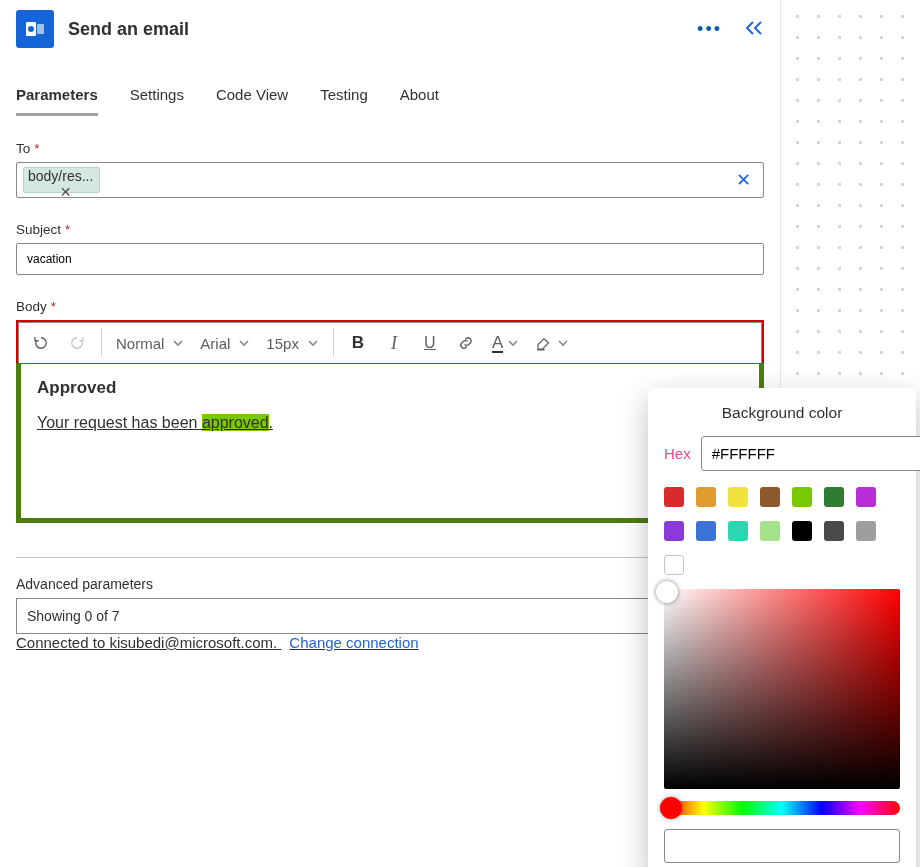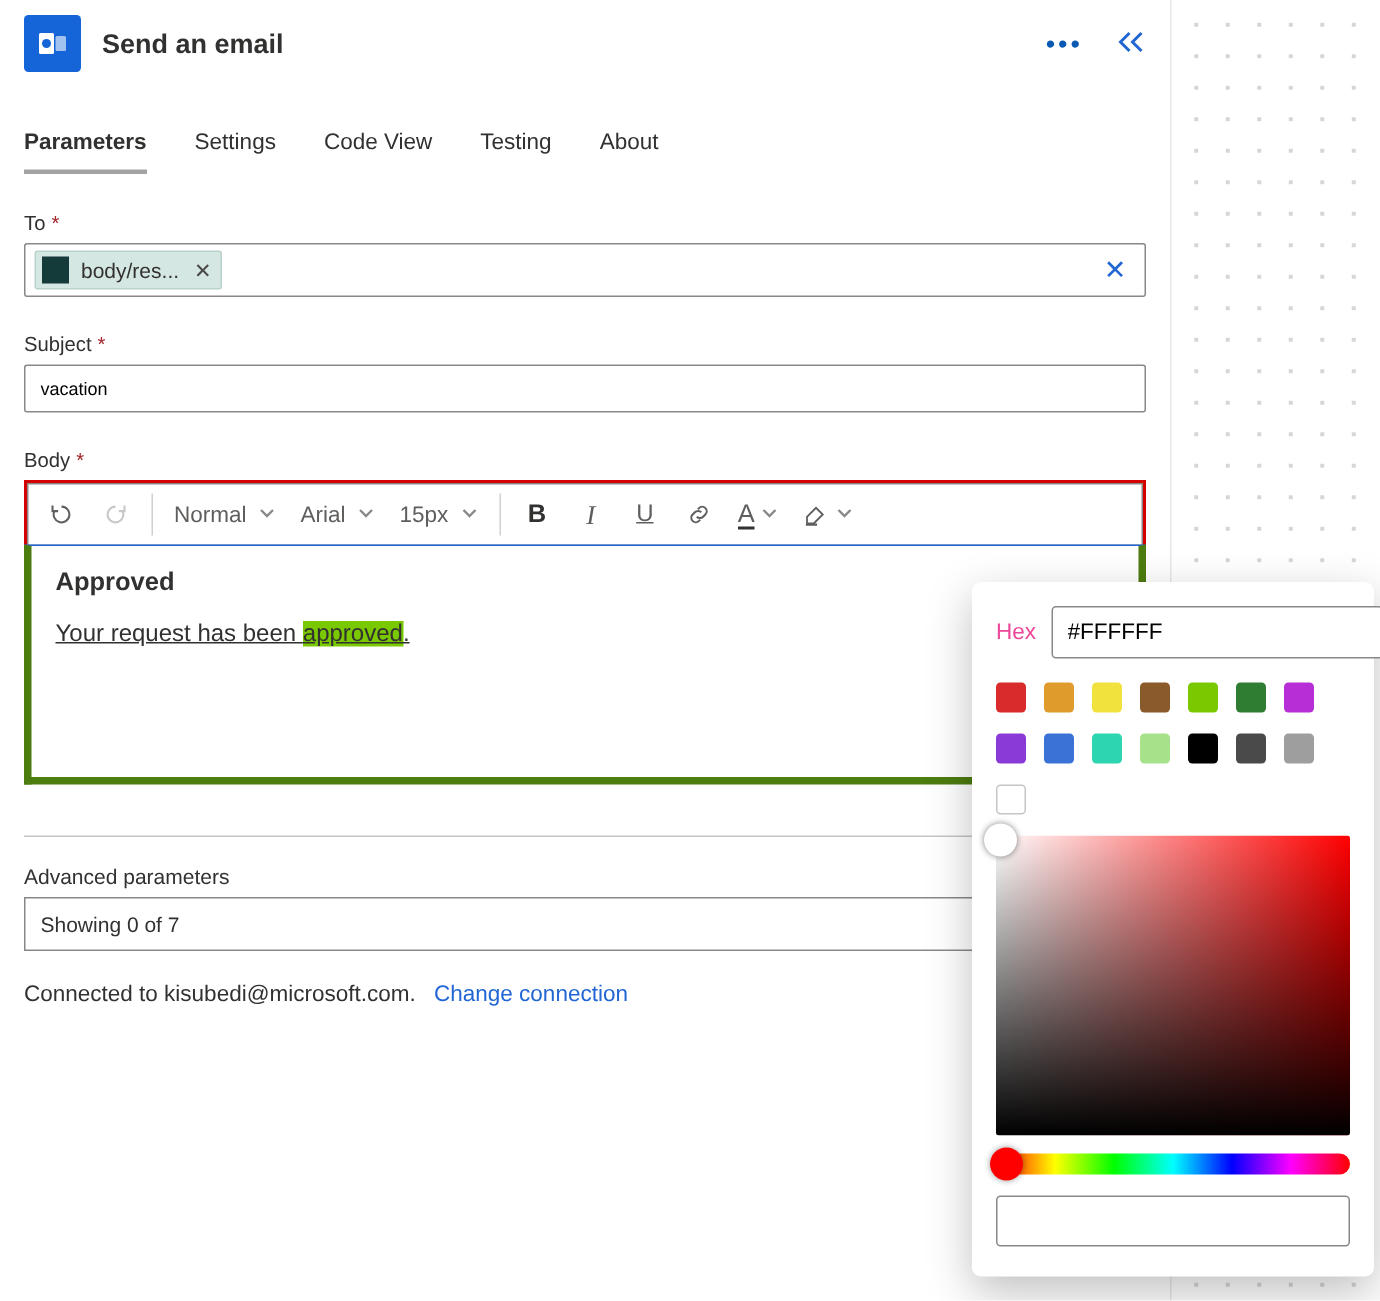--- a/index.html
+++ b/index.html
@@ -28,21 +28,21 @@
   .tab { padding:6px 0 10px 0; font-size:15px; color:#323130; cursor:pointer; }
   .tab.active { font-weight:700; border-bottom:3px solid #a3a3a3; color:#323130; }
 
   .field-label { margin-top:24px; font-size:13.5px; color:#323130; }
   .req { color:#a4262c; margin-left:4px; }
 
   .field-box { border:1px solid #8a8886; border-radius:2px; }
 
   
   .to-box { margin-top:6px; padding:4px 6px; display:flex; align-items:center; height:36px; }
-  .chip { display:flex; align-items:center; background:#d5e7e2; border:1px solid #b9d2cb; border-radius:2px; height:26px; padding:0 6px 0 4px; font-size:14px; color:#323130; }
+  .chip { display:flex; align-items:center; background:#d5e7e2; border:1px solid #b9d2cb; border-radius:2px; height:26px; padding:0 6px 0 4px; font-size:14px; color:#323130;flex-direction:column; }
   .chip .chip-icon { width:18px; height:18px; background:#143a3a; margin-right:8px; }
   .chip .chip-close { margin-left:10px; color:#4a4a4a; cursor:pointer; font-size:14px; }
   .to-box .clear { margin-left:auto; color:#2266d3; font-size:18px; cursor:pointer; padding:0 6px; }
 
   .subject-box { margin-top:6px; }
   .subject-box input { width:100%; border:none; outline:none; padding:8px 10px; font-size:12px; background:transparent; }
 
   
   .toolbar-wrap { border:2px solid #d40000; border-bottom:none; margin-top:6px; }
   .inner-toolbar { border:1px solid #8a8886; border-top:1px solid #8a8886; display:flex; align-items:center; height:42px; padding:0 6px; gap:4px; }
@@ -59,21 +59,21 @@
   .body-area p { margin:0; font-size:16px;text-decoration:underline; }
   .hl { background:#7ac900; }
 
   .divider { height:1px; background:#c8c6c4; margin:34px 0 18px 0; }
 
   .adv-label { font-size:14px; }
   .adv-row { display:flex; align-items:center; gap:12px; margin-top:6px; }
   .adv-sel { border:1px solid #8a8886; flex:1; height:36px; display:flex; align-items:center; padding:0 10px; color:#323130; cursor:pointer; justify-content:space-between; }
   .showall { color:#2266d3; cursor:pointer; font-size:15px; }
 
-  .conn-row { margin-top:20px; font-size:15px; color:#323130; }
+  .conn-row { font-size:15px; color:#323130;text-decoration:underline; }
   .conn-row a { color:#2266d3; text-decoration:none; margin-left:8px; cursor:pointer; }
 
   
   .popover { position:absolute; top:388px; left:648px; width:268px; background:#fff; border-radius:6px; box-shadow:0 10px 30px rgba(0,0,0,0.25); padding:16px 16px 20px 16px; }
   .pop-title { text-align:center; font-size:15.5px; color:#323130; margin-bottom:14px; }
   .hex-row { display:flex; align-items:center; gap:10px; margin-bottom:16px; }
   .hex-row label { font-size:15px; color:#ec4899; }
   .hex-row input { flex:1; border:1px solid #8a8886; border-radius:3px; padding:8px 10px; font-size:15px; outline:none; }
   .swatches { display:flex; flex-wrap:wrap; gap:12px; margin-bottom:14px; }
   .sw { width:20px; height:20px; border-radius:3px; cursor:pointer; }
@@ -230,20 +230,21 @@
       <span class="showall">Show all</span>
     </div>
 
     <div class="conn-row">
       <span>Connected to </span><span>kisubedi@microsoft.com.</span>
       <a>Change connection</a>
     </div>
   </div>
 
   <div class="popover">
+    <div class="pop-title">Background color</div>
     <div class="hex-row">
       <label>Hex</label>
       <input type="text" value="#FFFFFF" style="">
     </div>
     <div class="swatches">
       <div class="sw" style="background:#d92b2b"></div>
       <div class="sw" style="background:#e09b2d"></div>
       <div class="sw" style="background:#f2e23e"></div>
       <div class="sw" style="background:#8a5a2b"></div>
       <div class="sw" style="background:#7ac900"></div>

